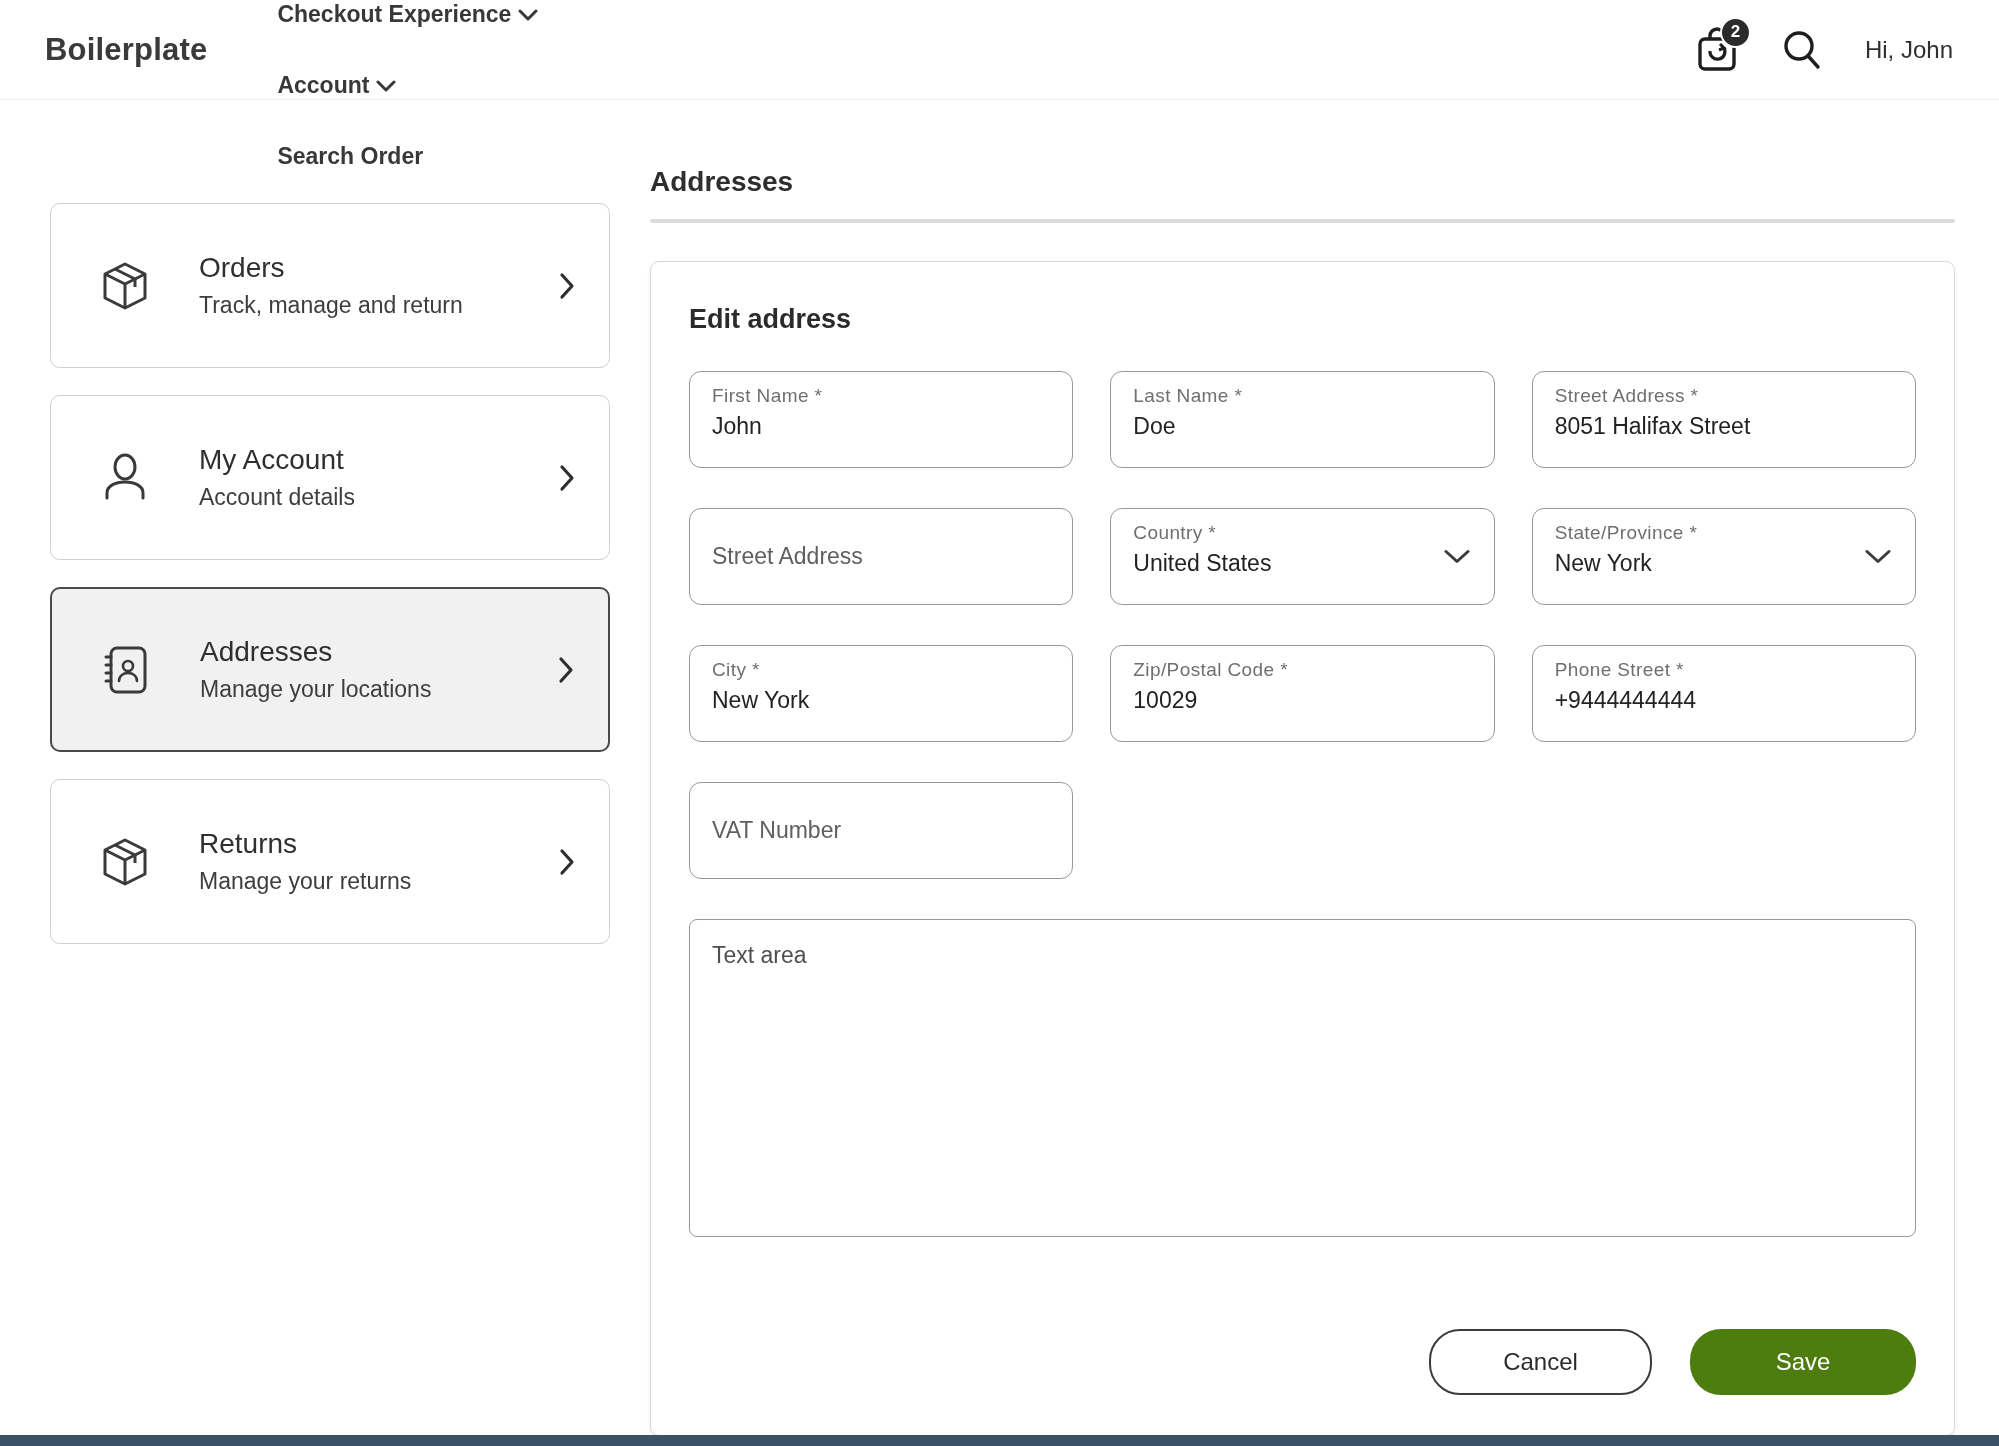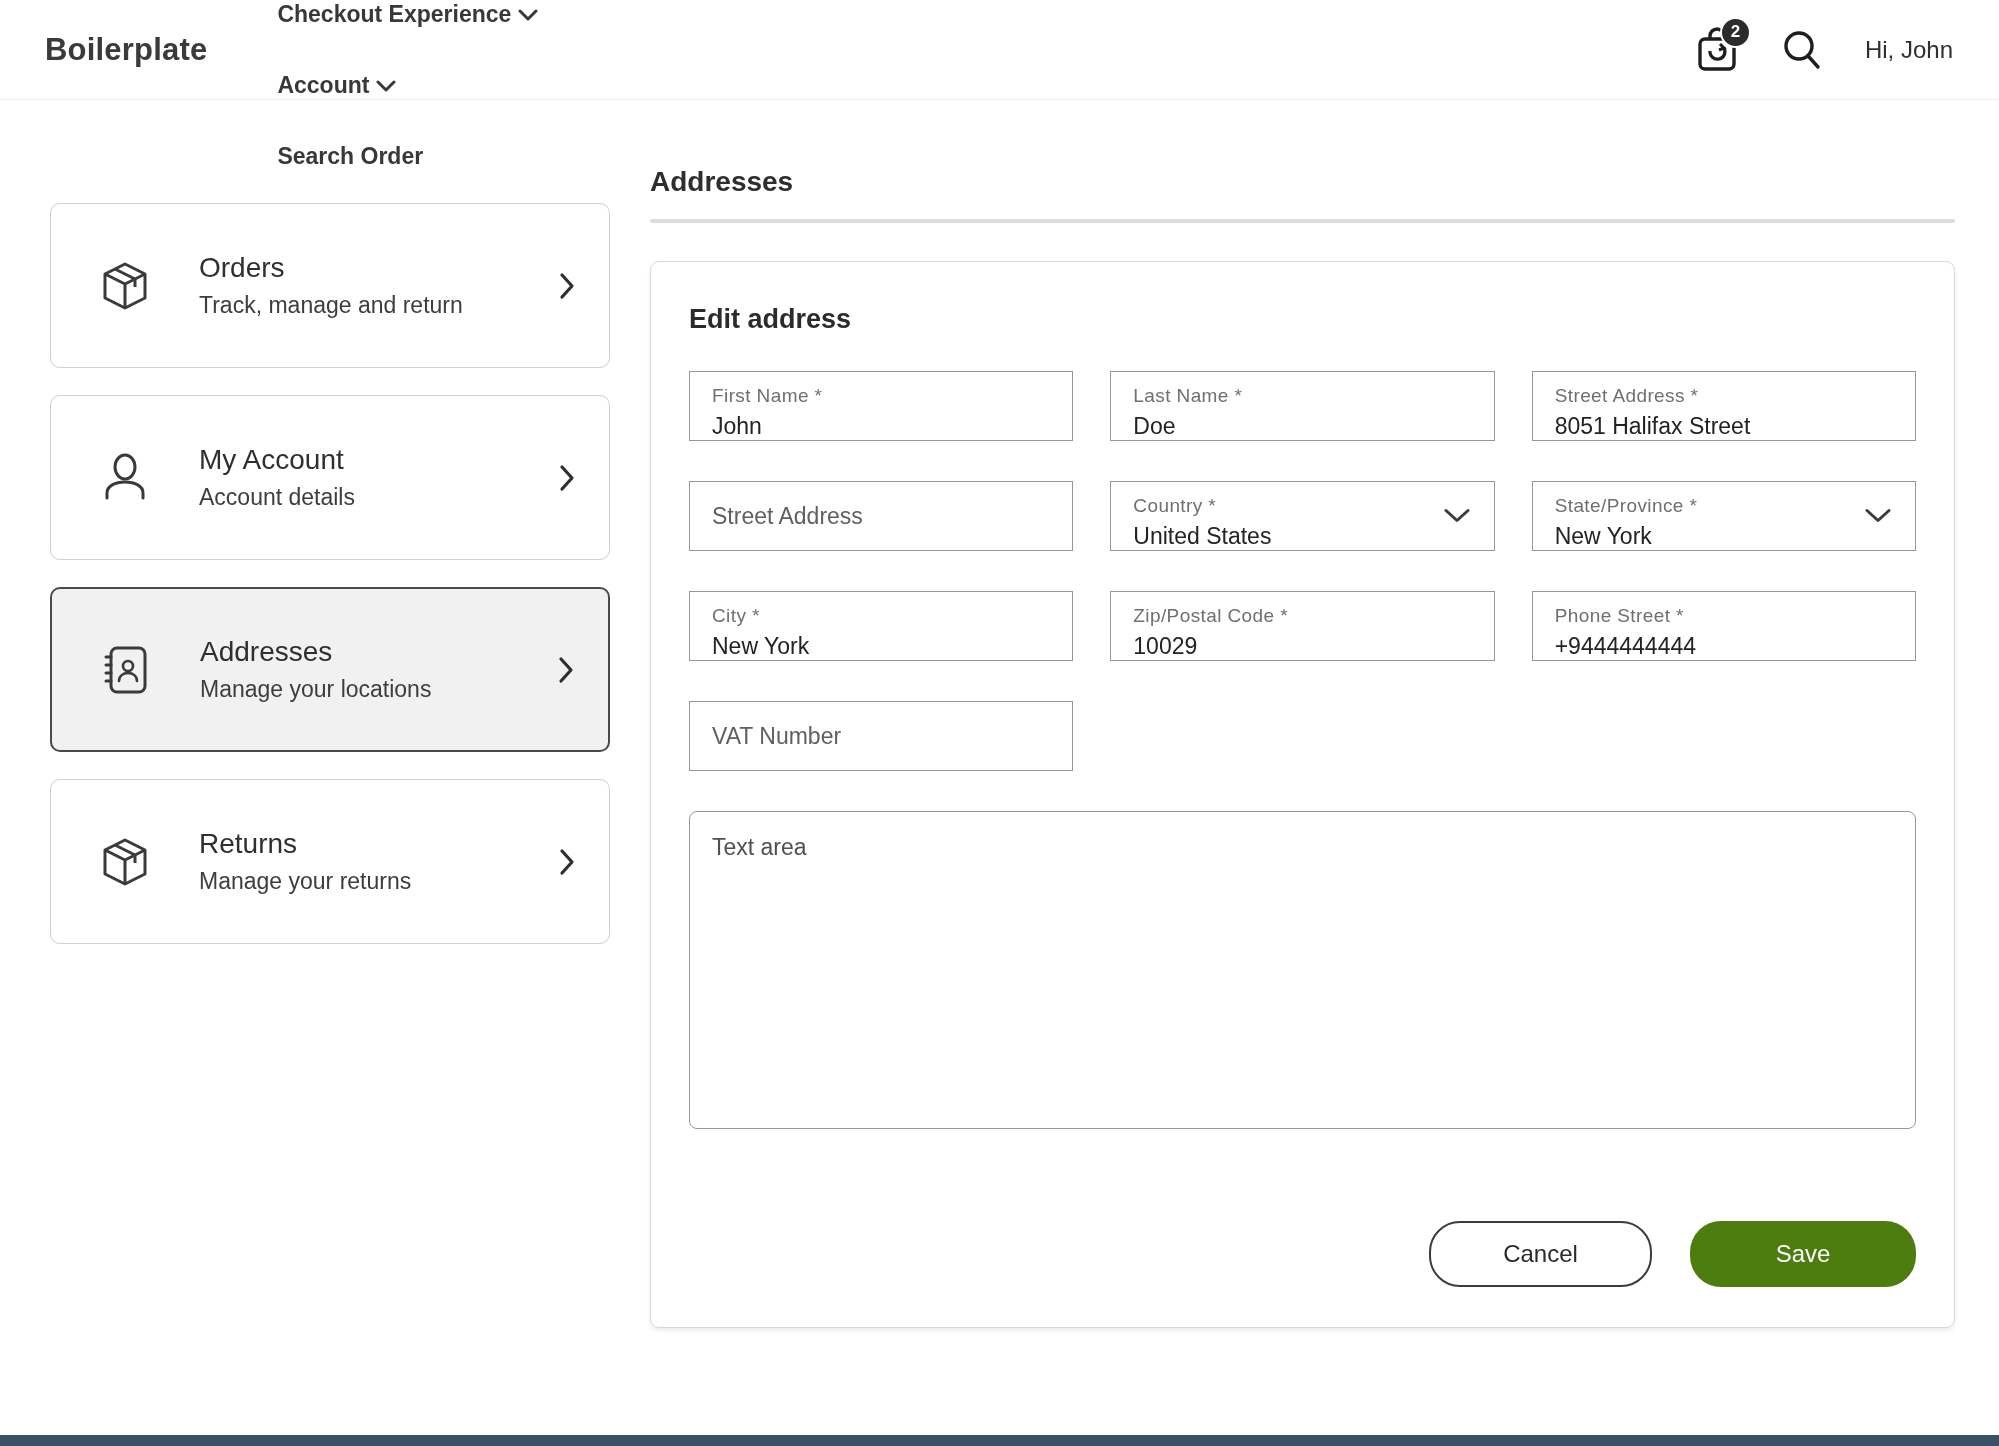--- a/index.html
+++ b/index.html
@@ -53,21 +53,21 @@
     box-shadow:0 3px 4px rgba(0,0,0,.07);
     padding:42px 38px 40px 38px; background:#fff;
   }
   .card-title { font-size:27px; font-weight:bold; color:#2b2b2b; }
   .grid {
     margin-top:36px;
     display:grid; grid-template-columns:repeat(3, 1fr);
     column-gap:37px; row-gap:40px;
   }
   .field {
-    position:relative; height:70px; border:1px solid #979797; border-radius:0;
+    position:relative; height:97px; border:1px solid #979797; border-radius:12px;
     padding:13px 22px 0 22px; background:#fff;
   }
   .f-label { font-size:19px; color:#6f6f6f; letter-spacing:.4px; }
   .f-value { font-size:23px; color:#232323; margin-top:6px; }
   .field.empty { display:flex; align-items:center; padding-top:0; }
   .field.empty input {
     border:none; outline:none; width:100%; font-family:inherit;
     font-size:23px; color:#232323; background:transparent;
   }
   .field.empty input::placeholder { color:#5f5f5f; opacity:1; }

